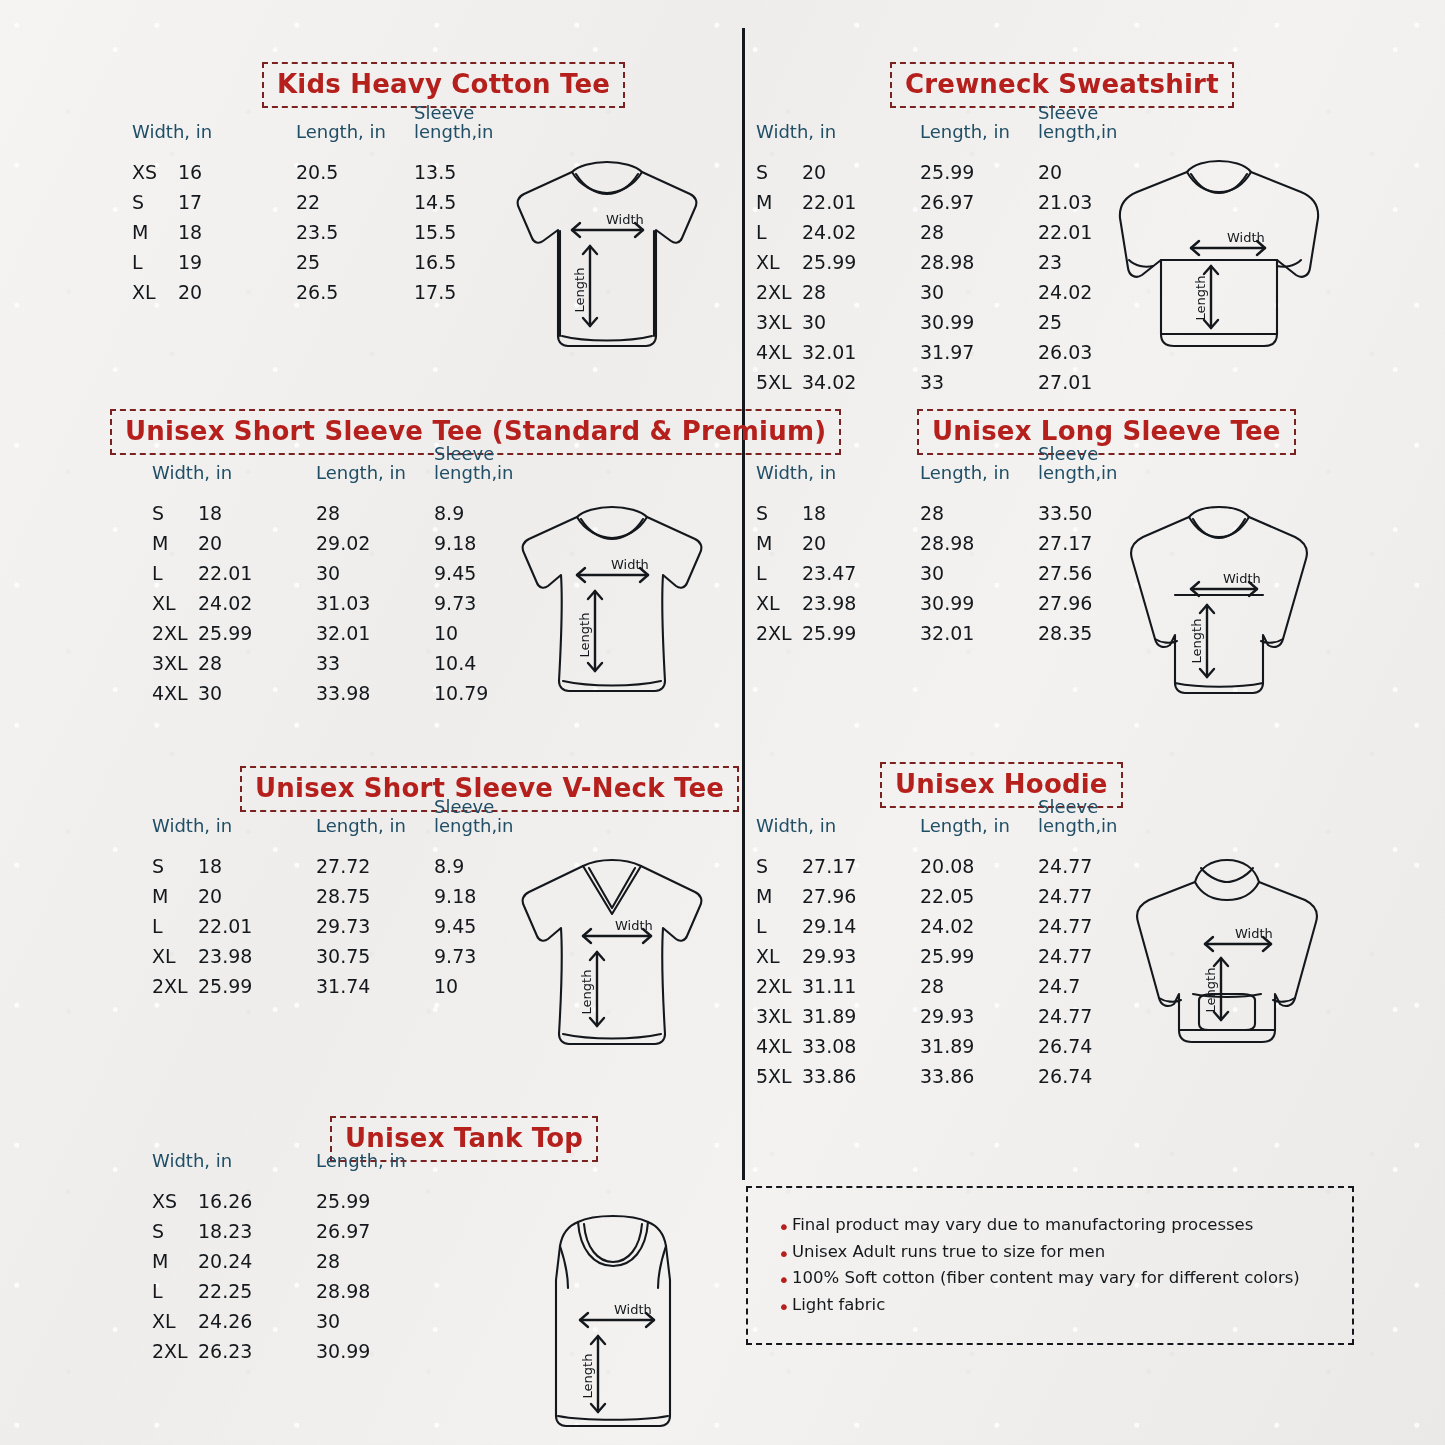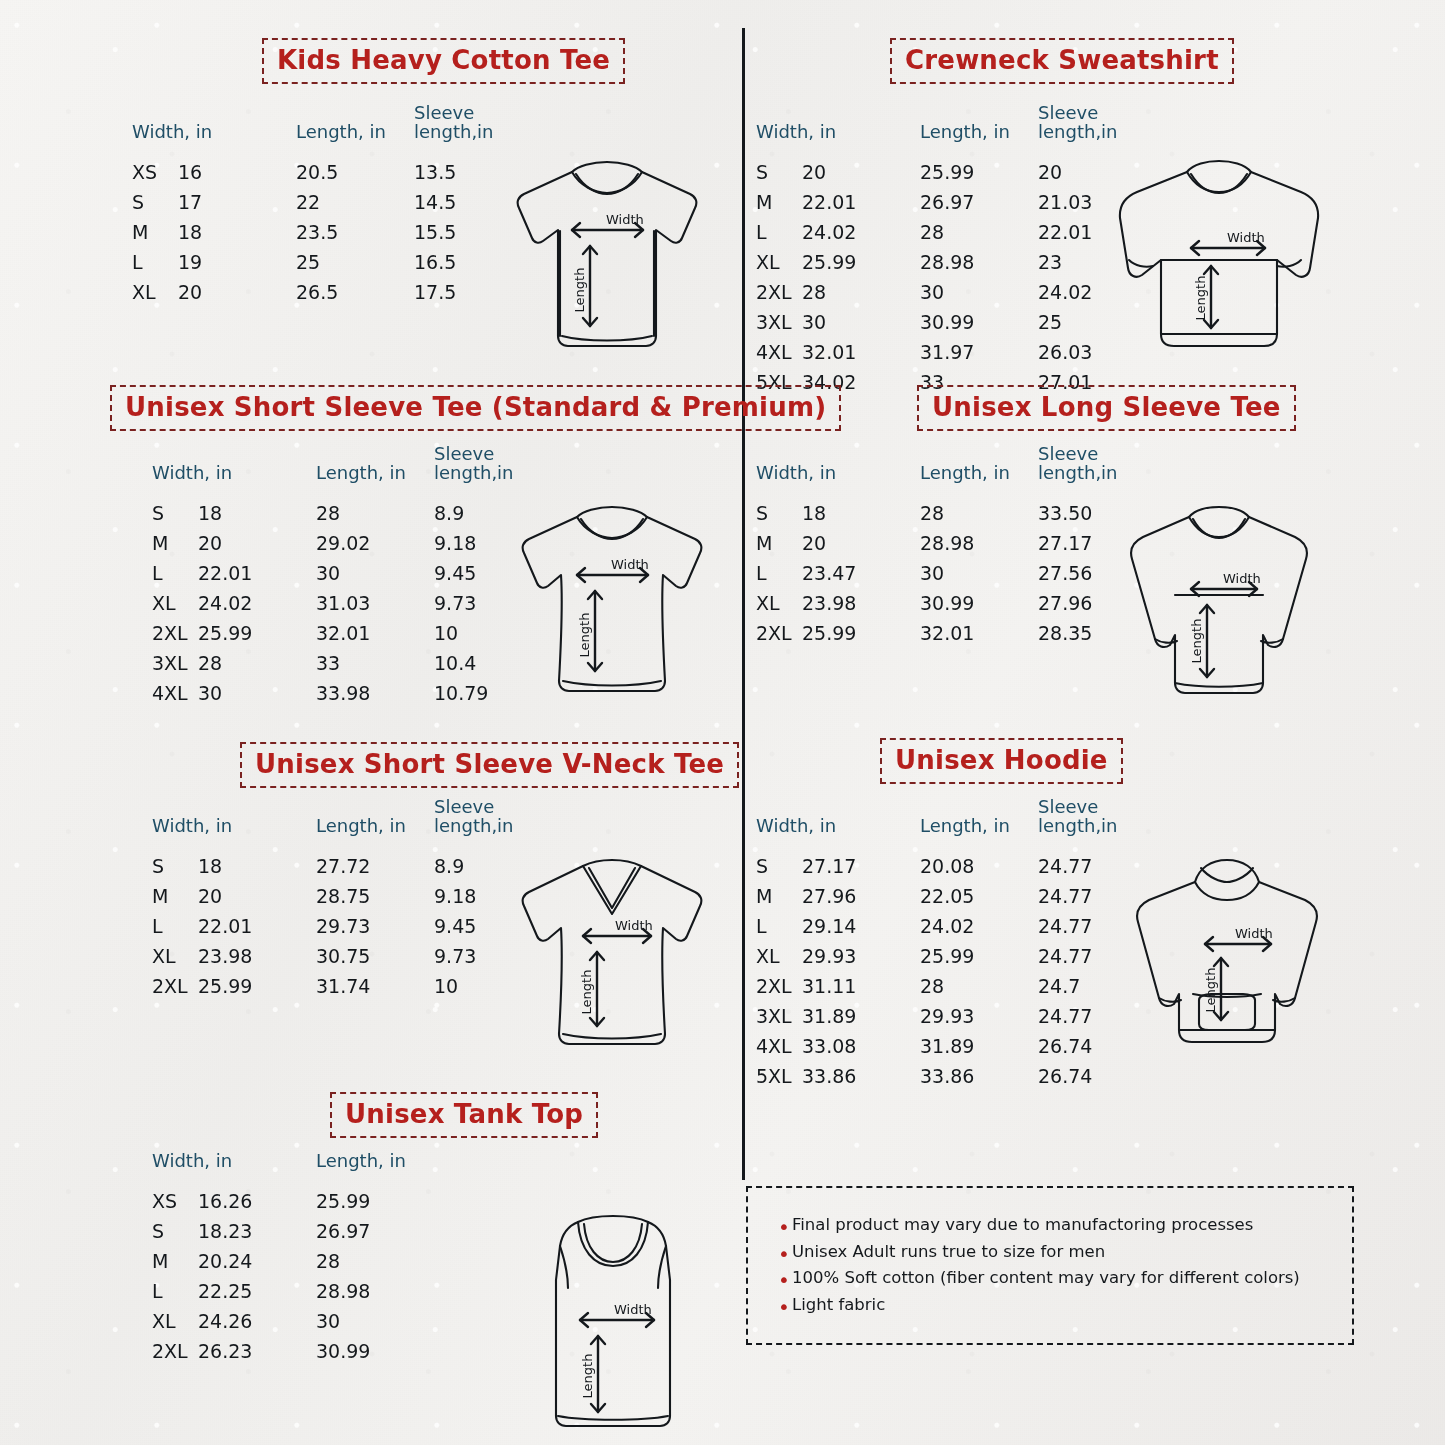--- a/index.html
+++ b/index.html
@@ -57,20 +57,21 @@
     font-weight: bold;
     font-size: 26px;
     letter-spacing: 0.2px;
     border: 2px dashed #7a2220;
     padding: 5px 13px 7px 13px;
     white-space: nowrap;
   }
   .title-wrap {
     position: absolute;
     text-align: center;
+    margin-top: 24px;
   }
 
   .panel { position: absolute; }
 
   table.sizes {
     border-collapse: collapse;
     font-size: 19px;
     color: #14181c;
   }
   table.sizes th {

